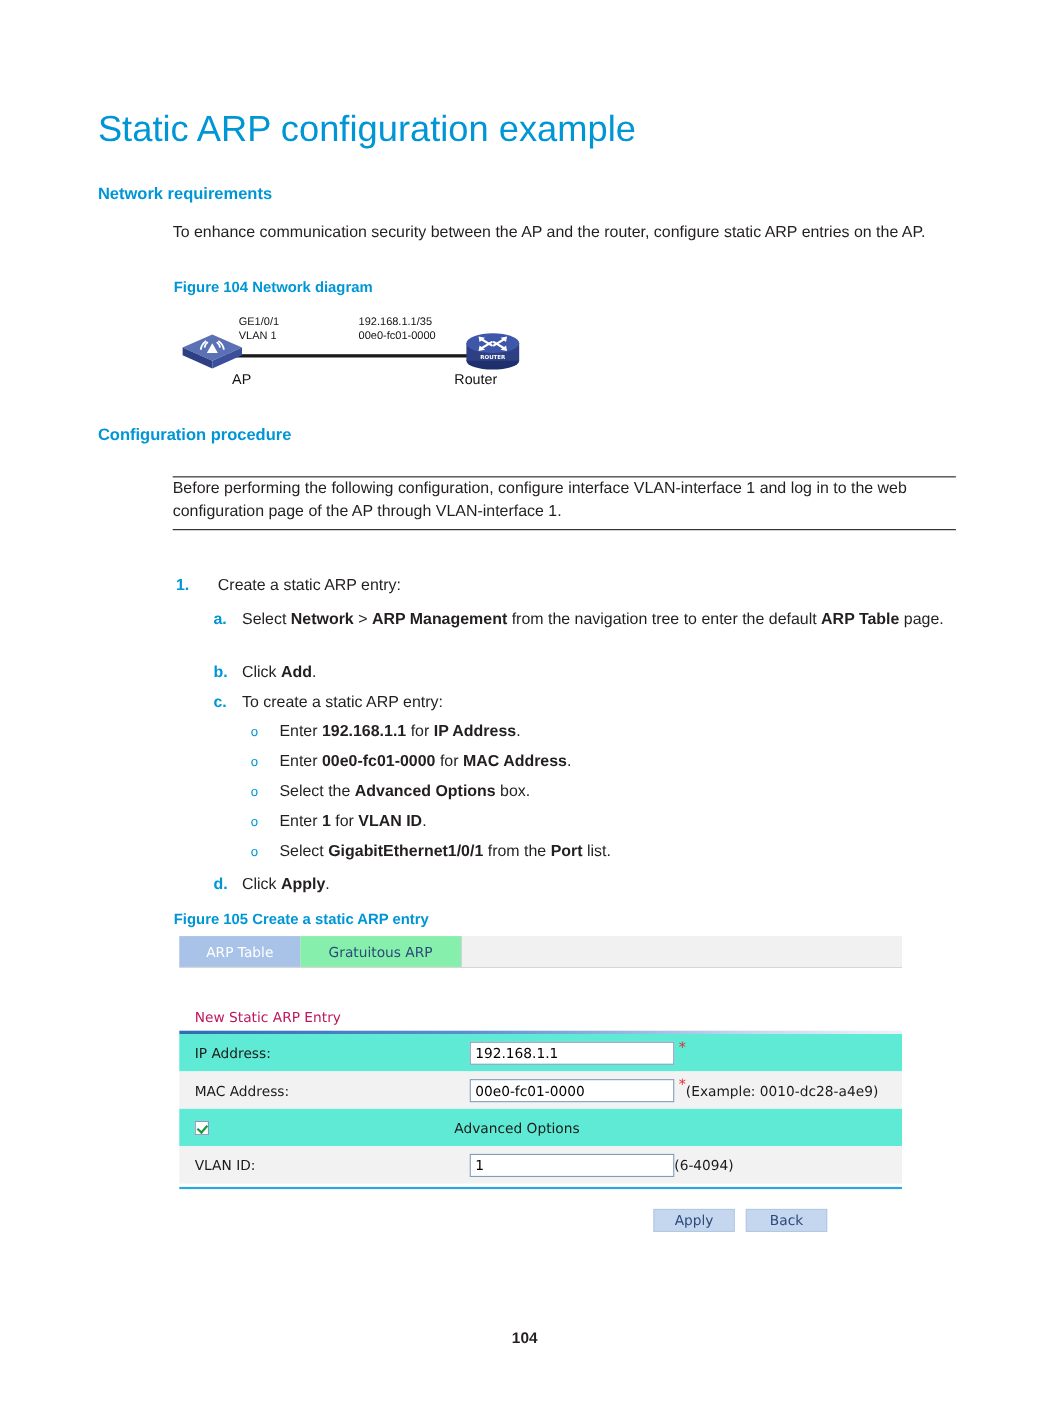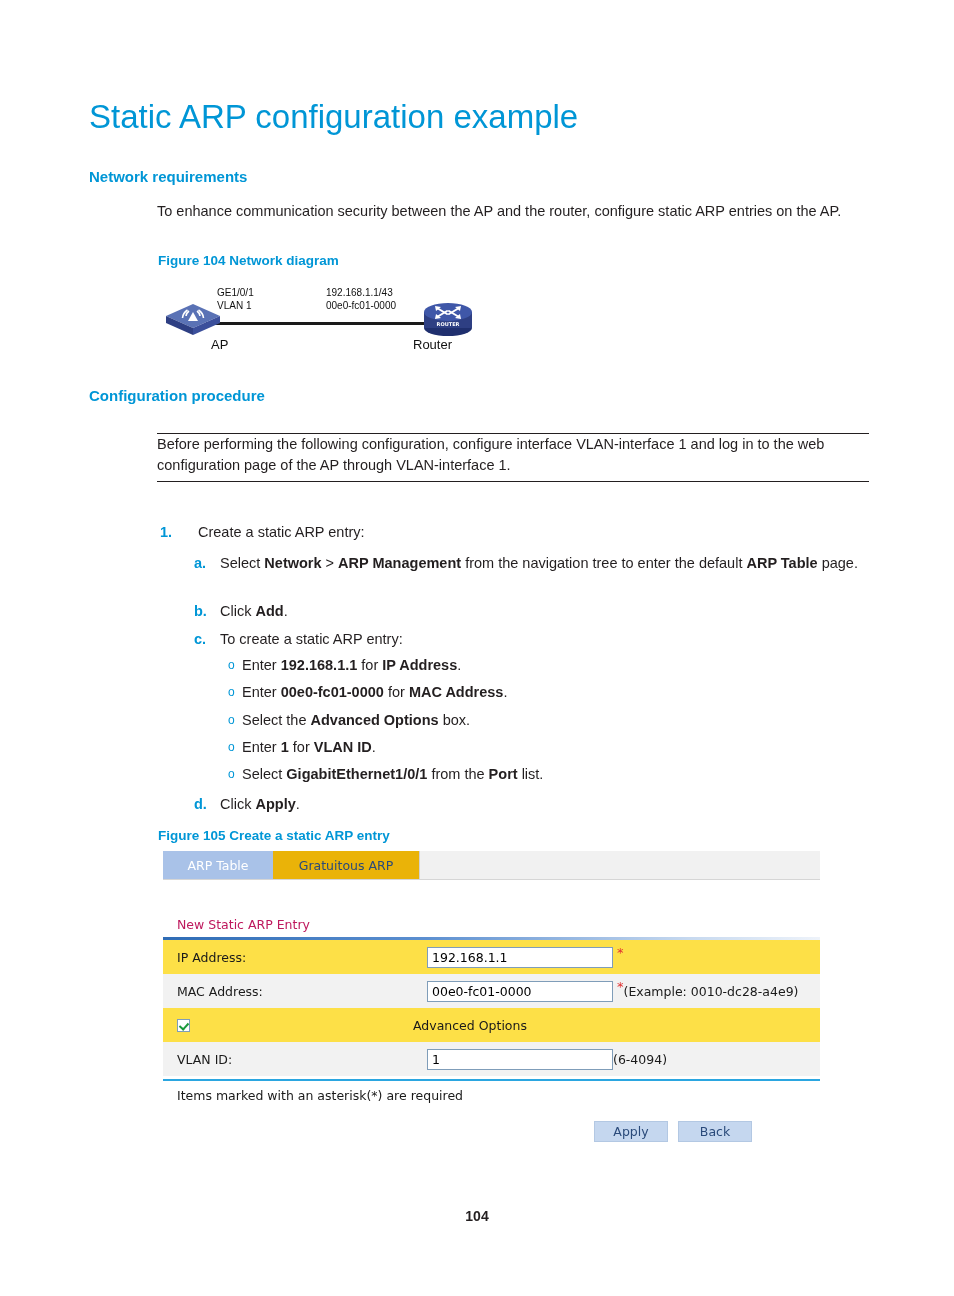--- a/index.html
+++ b/index.html
@@ -177,21 +177,21 @@
     left: 228px;
     font-size: 14.5px;
     white-space: nowrap;
   }
   .bullet .circ {
     position: absolute;
     left: 0; top: 1px;
     color: #0096d6;
     font-size: 12px;
   }
-  .bullet .txt { margin-left: 14px; }
+  .bullet .txt { margin-left: 26px; }
   .bl-1 { top: 657px; }
   .bl-2 { top: 684px; }
   .bl-3 { top: 712px; }
   .bl-4 { top: 739px; }
   .bl-5 { top: 766px; }
 
   b, strong { font-weight: bold; }
 
   
   .webui {
@@ -216,21 +216,21 @@
     font-size: 12.5px;
     font-family: "DejaVu Sans", sans-serif;
     height: 28px;
   }
   .tab.active {
     background: #a9c2e8;
     color: #ffffff;
     width: 110px;
   }
   .tab.inactive {
-    background: #eab308;
+    background: #86efac;
     color: #2a4a7a;
     width: 146px;
     border-right: 1px solid #d2d2d2;
   }
   .tab-filler {
     flex: 1;
     background: #f1f1f1;
     height: 28px;
   }
 
@@ -246,21 +246,21 @@
     background: linear-gradient(to right, #2f6cb5 0%, #5c8fd0 40%, #c7d9ef 80%, #eef3fa 100%);
   }
 
   .frow {
     display: flex;
     align-items: center;
     height: 34px;
     padding-left: 14px;
   }
   .frow.alt { background: #f2f2f2; }
-  .frow.plain { background: #fde047; }
+  .frow.plain { background: #5eead4; }
   .flabel {
     width: 250px;
     font-size: 12.5px;
     color: #1a1a1a;
   }
   .finput {
     width: 186px;
     height: 21px;
     border: 1px solid #7f9db9;
     background: #ffffff;
@@ -427,21 +427,21 @@
           <polygon points="41,6 35,7 40,11"></polygon>
           <polygon points="15,19 21,18 16,14"></polygon>
           <polygon points="41,19 35,18 40,14"></polygon>
         </g>
         <text x="28" y="26" font-family="DejaVu Sans, sans-serif" font-size="5" font-weight="bold" fill="#ffffff" text-anchor="middle">ROUTER</text>
       </svg>
     </div>
 
     <div class="diag-label lbl-ge">GE1/0/1</div>
     <div class="diag-label lbl-vlan">VLAN 1</div>
-    <div class="diag-label lbl-ip">192.168.1.1/43</div>
+    <div class="diag-label lbl-ip">192.168.1.1/35</div>
     <div class="diag-label lbl-mac">00e0-fc01-0000</div>
     <div class="diag-label lbl-ap">AP</div>
     <div class="diag-label lbl-rtr">Router</div>
   </div>
 
   <div class="h2 config-proc">Configuration procedure</div>
 
   <div class="note-box">
     <div class="note-rule"></div>
     <div class="note-body">Before performing the following configuration, configure interface VLAN-interface 1 and log in to the web configuration page of the AP through VLAN-interface 1.</div>
@@ -528,21 +528,20 @@
     </div>
 
     <div class="frow alt">
       <div class="flabel">VLAN ID:</div>
       <div class="finput">1</div>
       <div class="hint">(6-4094)</div>
     </div>
 
 
     <div class="bottom-rule"></div>
-    <div class="required-note">Items marked with an asterisk(*) are required</div>
 
     <div class="btnrow">
       <div class="btn">Apply</div>
       <div class="btn">Back</div>
     </div>
   </div>
 
   <div class="pagenum">104</div>
 
 </div>

